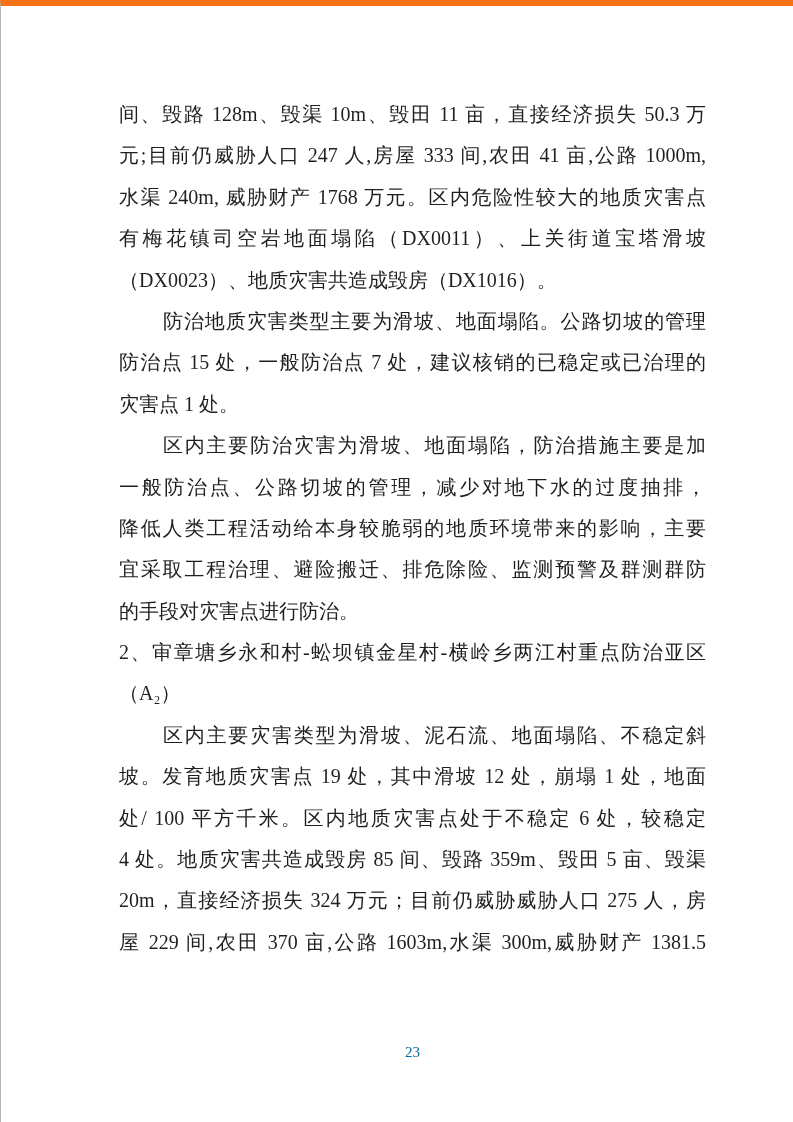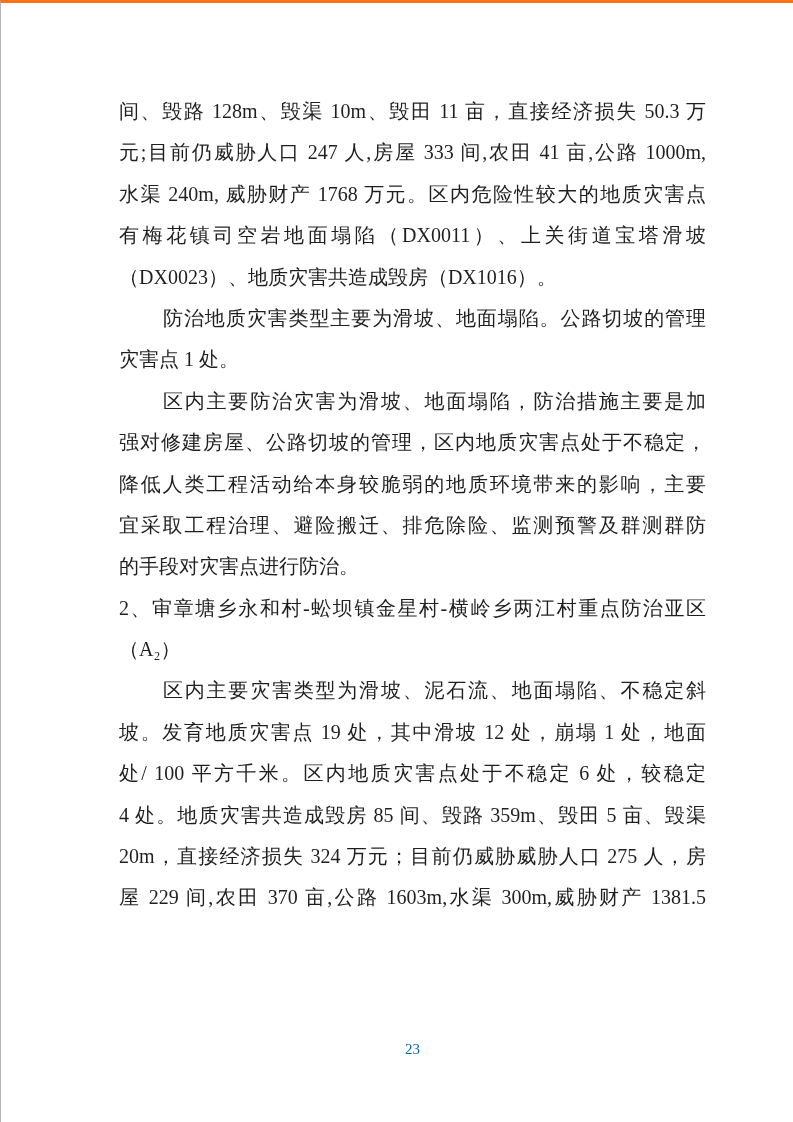--- a/index.html
+++ b/index.html
@@ -7,21 +7,21 @@
     padding: 0;
     background: #ffffff;
   }
   .page {
     position: relative;
     width: 793px;
     height: 1122px;
     background: #ffffff;
     box-sizing: border-box;
     border-left: 1px solid #b5b5b5;
-    border-top: 3px solid #f97316;
+    border-top: 6px solid #f97316;
     font-family: "Liberation Serif", "DejaVu Serif", serif;
     color: #1f1f1f;
     overflow: hidden;
   }
   .textblock {
     position: absolute;
     left: 118px;
     top: 88px;
     width: 587px;
   }
@@ -57,23 +57,24 @@
 <body>
 
 <div class="page">
   <div class="textblock">
     <div class="line">间、毁路 128m、毁渠 10m、毁田 11 亩，直接经济损失 50.3 万</div>
     <div class="line">元;目前仍威胁人口 247 人,房屋 333 间,农田 41 亩,公路 1000m,</div>
     <div class="line">水渠 240m, 威胁财产 1768 万元。区内危险性较大的地质灾害点</div>
     <div class="line">有梅花镇司空岩地面塌陷（DX0011）、上关街道宝塔滑坡</div>
     <div class="line last">（DX0023）、地质灾害共造成毁房（DX1016）。</div>
     <div class="line indent">防治地质灾害类型主要为滑坡、地面塌陷。公路切坡的管理</div>
+    <div class="line">防治点 15 处，一般防治点 7 处，建议核销的已稳定或已治理的</div>
     <div class="line last">灾害点 1 处。</div>
     <div class="line indent">区内主要防治灾害为滑坡、地面塌陷，防治措施主要是加</div>
-    <div class="line">强对修建房屋、公路切坡的管理，区内地质灾害点处于不稳定，</div>
+    <div class="line">一般防治点、公路切坡的管理，减少对地下水的过度抽排，</div>
     <div class="line">降低人类工程活动给本身较脆弱的地质环境带来的影响，主要</div>
     <div class="line">宜采取工程治理、避险搬迁、排危除险、监测预警及群测群防</div>
     <div class="line last">的手段对灾害点进行防治。</div>
     <div class="line bold">2、审章塘乡永和村-蚣坝镇金星村-横岭乡两江村重点防治亚区</div>
     <div class="line last bold">（A₂）</div>
     <div class="line indent">区内主要灾害类型为滑坡、泥石流、地面塌陷、不稳定斜</div>
     <div class="line">坡。发育地质灾害点 19 处，其中滑坡 12 处，崩塌 1 处，地面</div>
     <div class="line">处/ 100 平方千米。区内地质灾害点处于不稳定 6 处，较稳定</div>
     <div class="line">4 处。地质灾害共造成毁房 85 间、毁路 359m、毁田 5 亩、毁渠</div>
     <div class="line">20m，直接经济损失 324 万元；目前仍威胁威胁人口 275 人，房</div>

